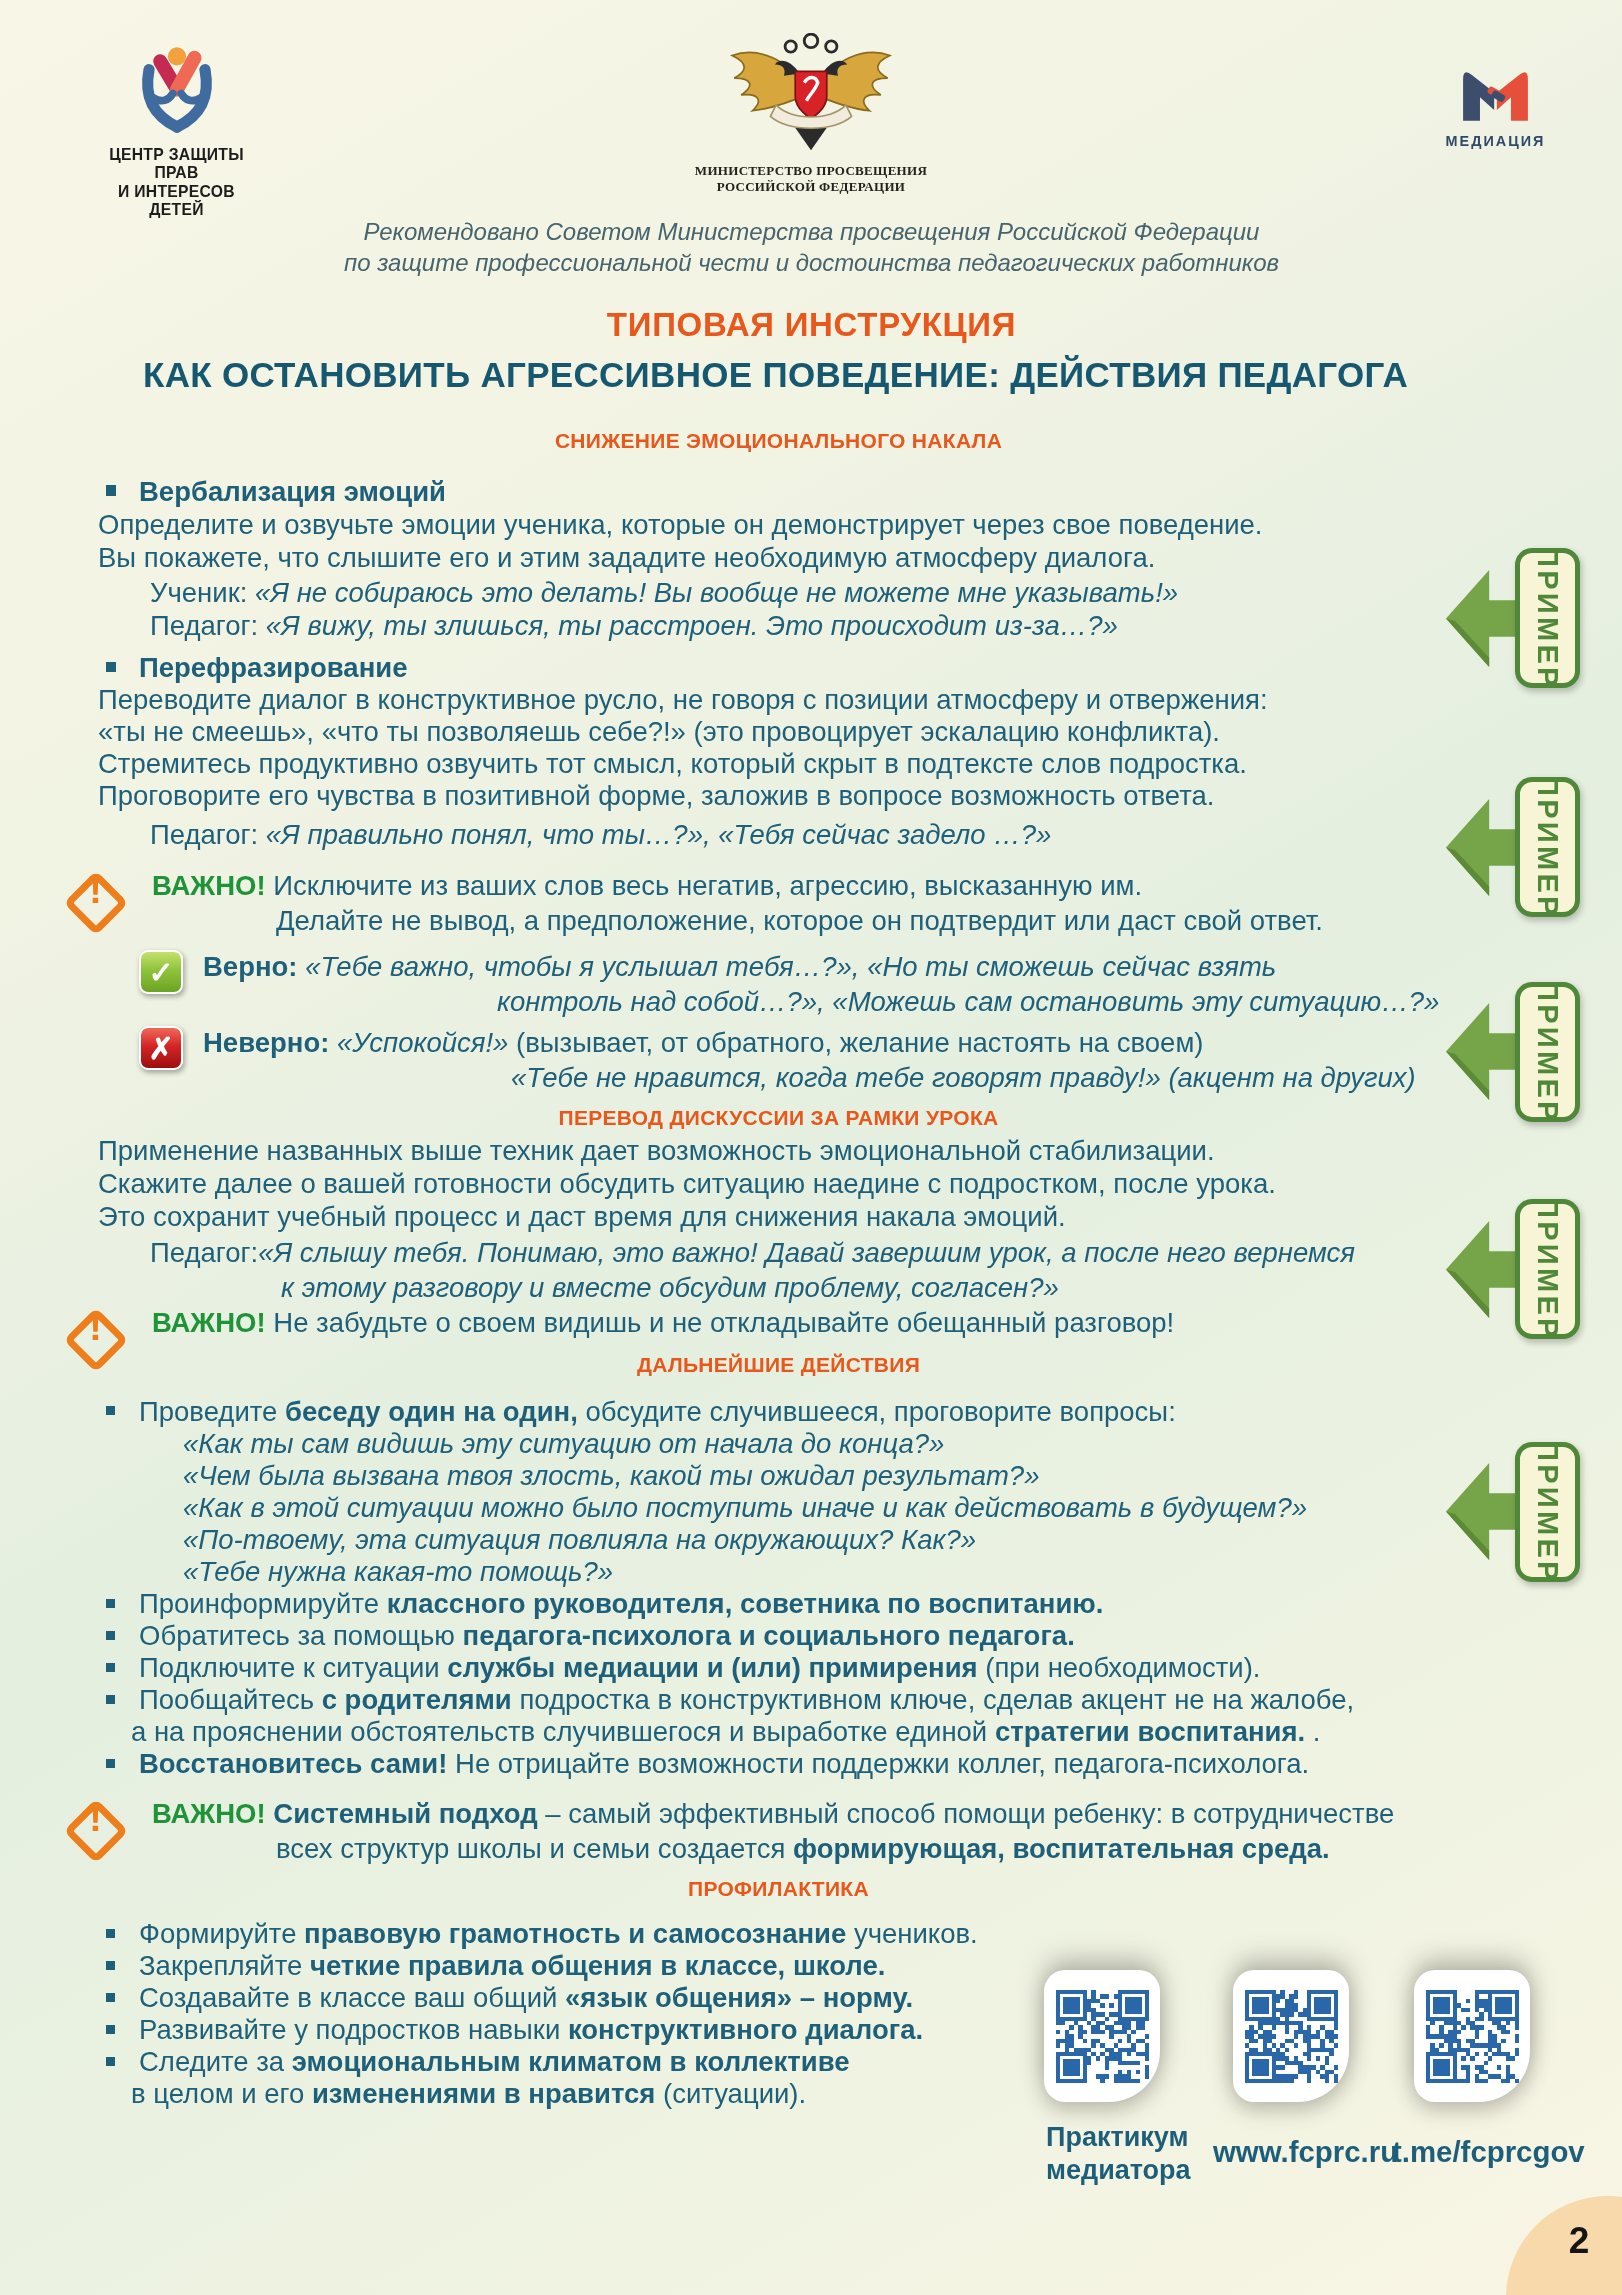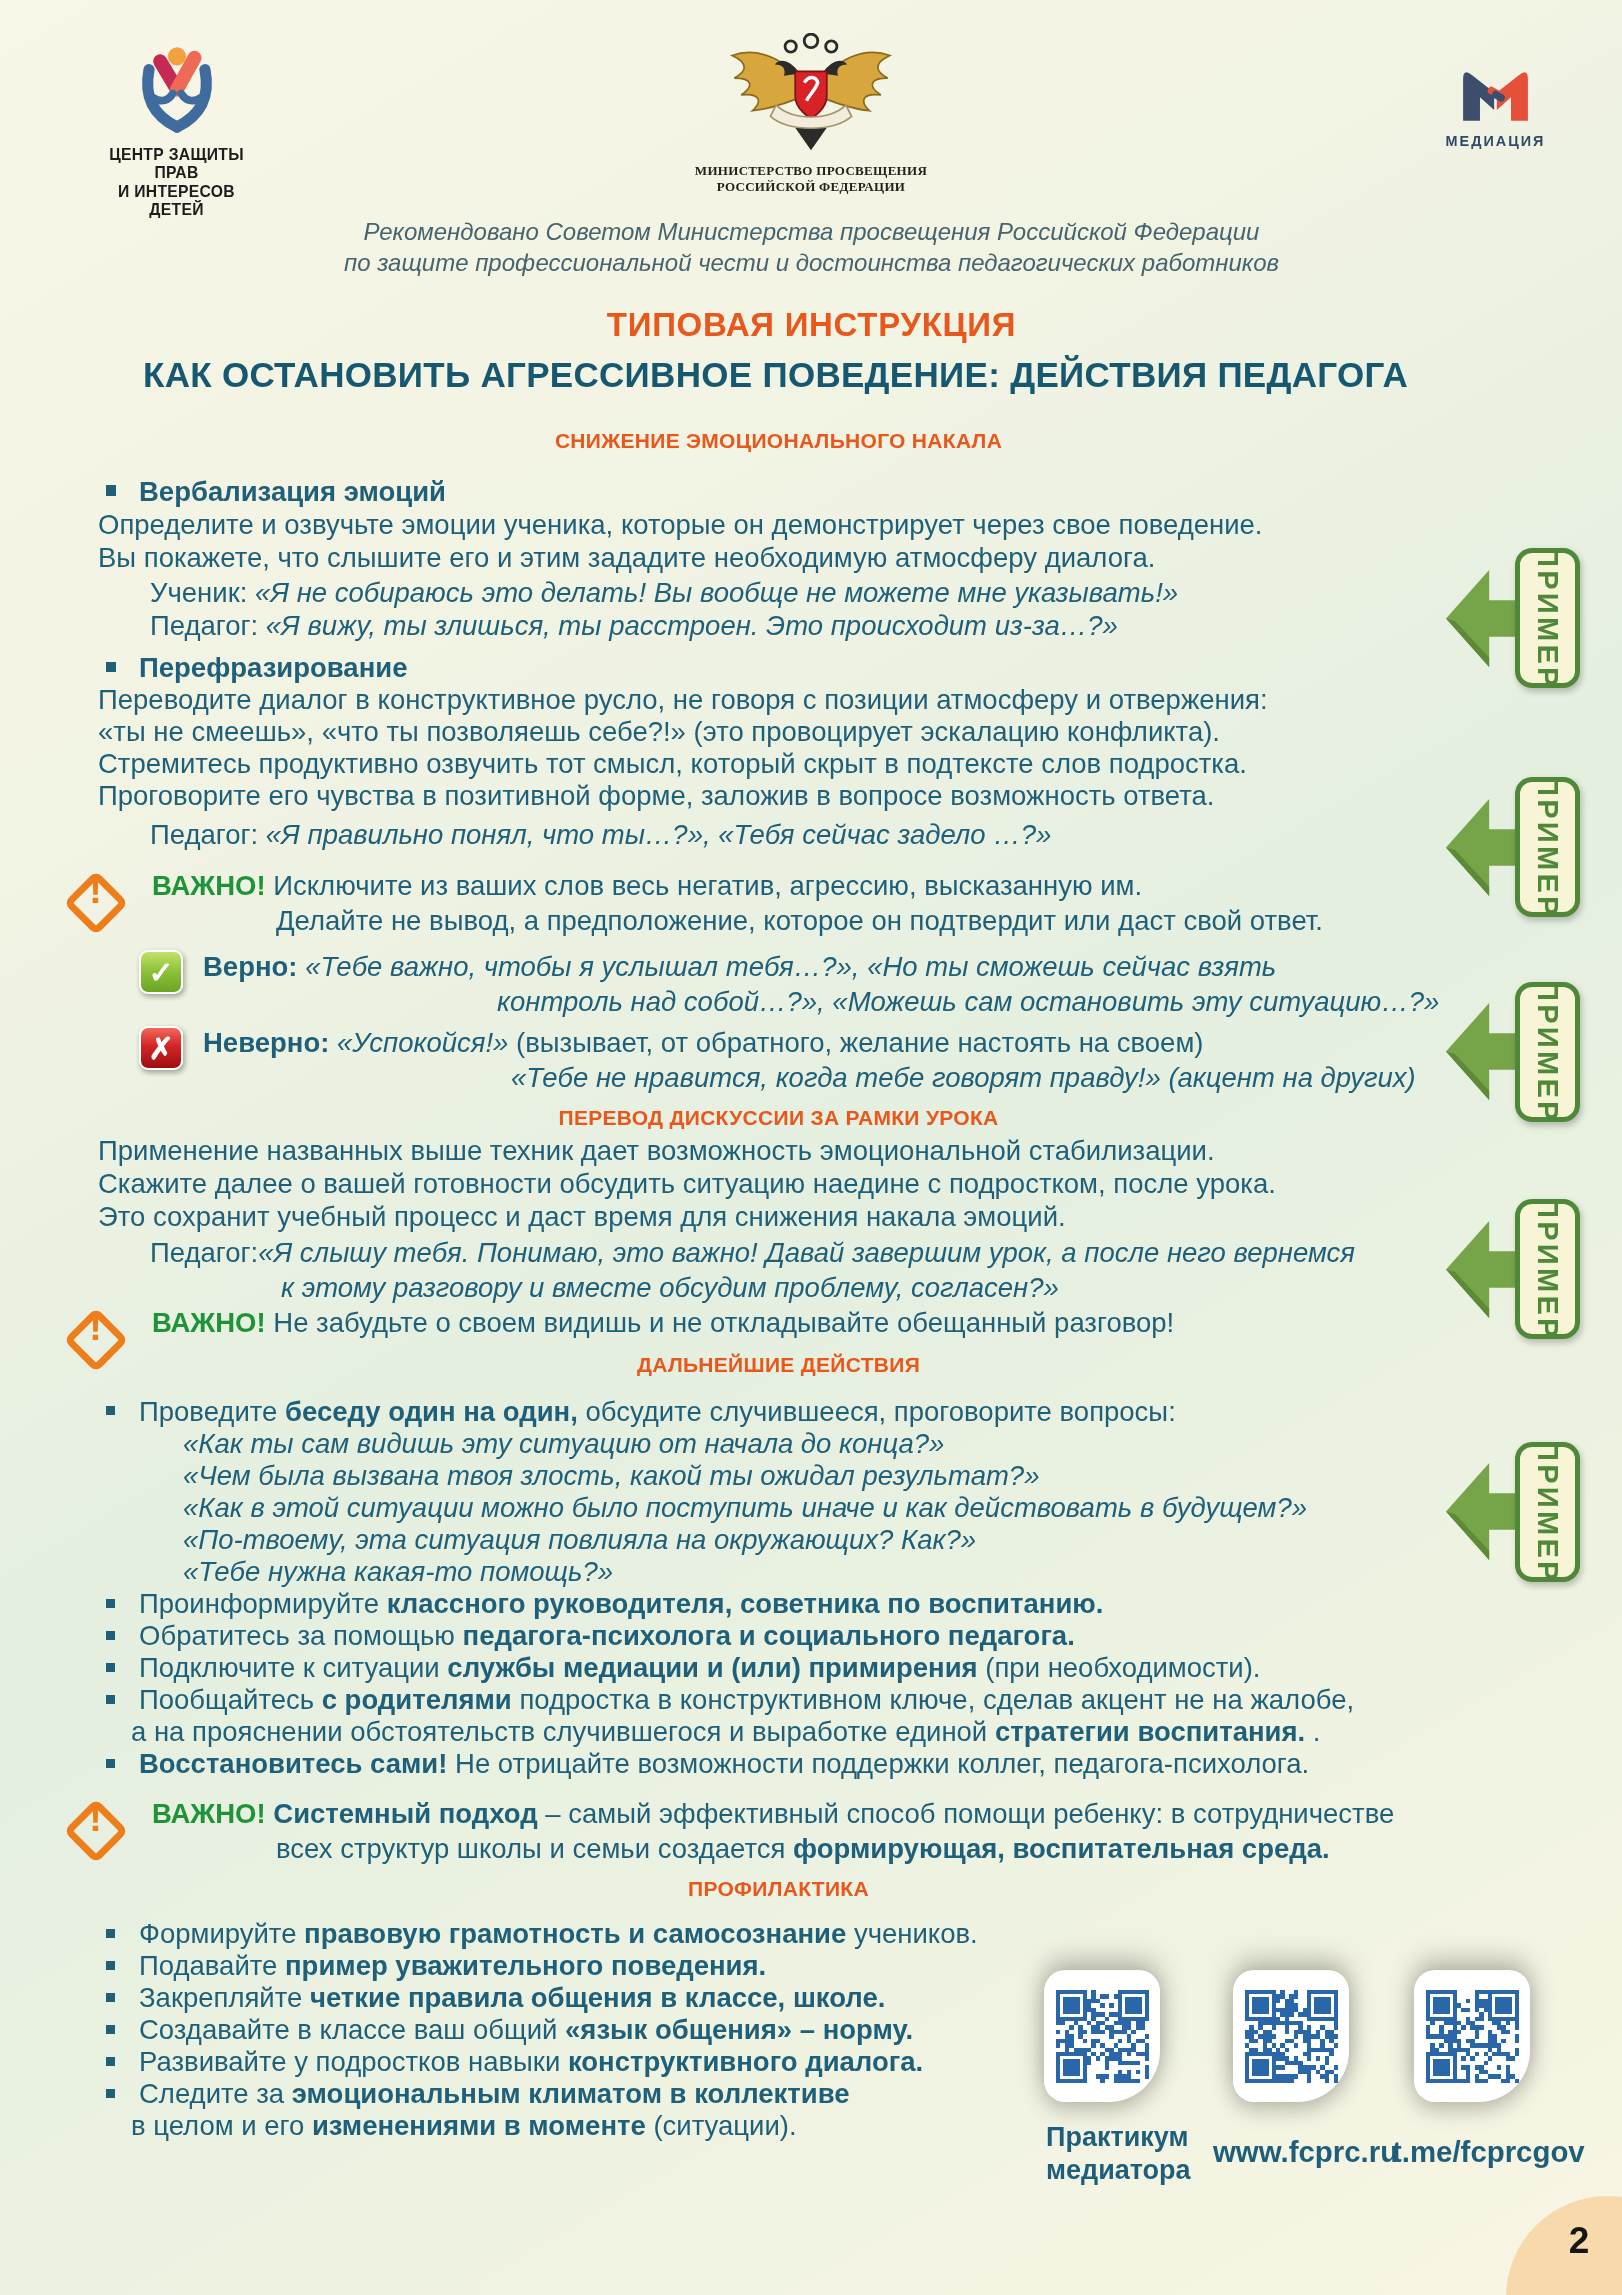--- a/index.html
+++ b/index.html
@@ -216,26 +216,25 @@
       <span class="dmnd">
           <span class="rot"></span>
           <span class="ex">!</span>
         </span>
       <div><span class="g">ВАЖНО!</span><span> </span><span class="b">Системный подход</span><span> – самый эффективный способ помощи ребенку: в сотрудничестве</span></div>
       <div class="impind"><span>всех структур школы и семьи создается </span><span class="b">формирующая, воспитательная среда.</span></div>
     </div>
 
     <div class="sec" style="margin-top:5.9px;">ПРОФИЛАКТИКА</div>
     <div class="lh49 bl" style="margin-top:12.4px;"><span>Формируйте </span><span class="b">правовую грамотность и самосознание</span><span> учеников.</span></div>
-    <div class="lh49 bl"><span>Подавайте </span><span class="b">пример уважительного поведения.</span></div>
     <div class="lh49 bl"><span>Закрепляйте </span><span class="b">четкие правила общения в классе, школе.</span></div>
     <div class="lh49 bl"><span>Создавайте в классе ваш общий </span><span class="b">«язык общения» – норму.</span></div>
     <div class="lh49 bl"><span>Развивайте у подростков навыки </span><span class="b">конструктивного диалога.</span></div>
     <div class="lh49 bl"><span>Следите за </span><span class="b">эмоциональным климатом в коллективе</span></div>
-    <div class="lh49 cind"><span>в целом и его </span><span class="b">изменениями в моменте</span><span> (ситуации).</span></div>
+    <div class="lh49 cind"><span>в целом и его </span><span class="b">изменениями в нравится</span><span> (ситуации).</span></div>
   </div>
 
   <div class="exarrow" style="top:566px;"><svg viewBox="0 0 130 160" width="85" height="105">
         <polygon points="0,80 66,6 66,52 130,52 130,108 66,108 66,154" fill="#76a449"></polygon>
         <polygon points="0,80 66,154 66,140 14,84" fill="#5d8a36"></polygon>
       </svg></div>
   <div class="extab" style="top:548px;">
       <span class="vtxt">ПРИМЕР</span>
     </div>
 

